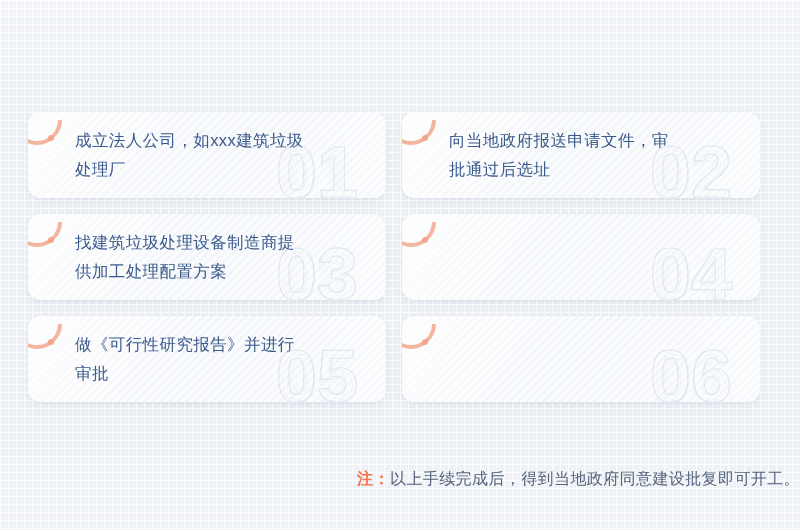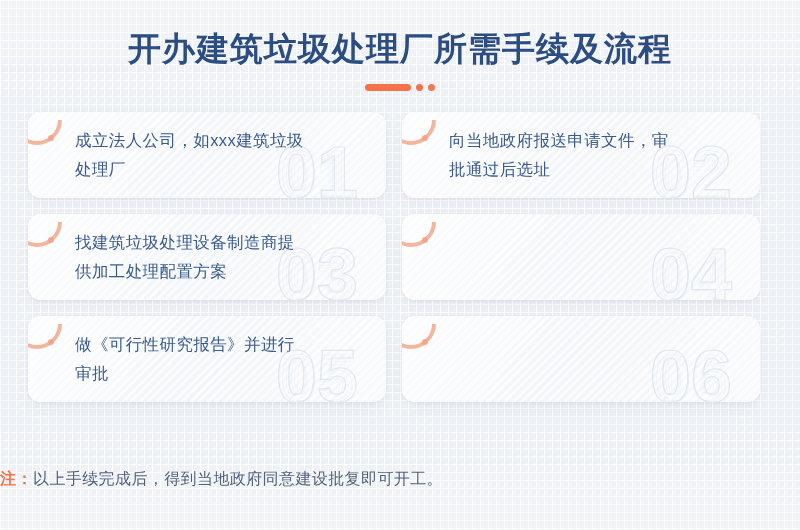--- a/index.html
+++ b/index.html
@@ -77,42 +77,34 @@
   }
   
   .card-num{
     position:absolute;right:6px;bottom:-14px;
     height:78px;width:126px;pointer-events:none;opacity:.55;
   }
   .card-num svg{display:block;width:126px;height:78px;}
 
   
   #footer{
-    position:absolute;left:0;top:466px;width:800px;text-align:left;
+    position:absolute;left:0;top:466px;width:800px;text-align:right;
     font-size:16px;line-height:26px;white-space:nowrap;
   }
   #footer .note-label{color:#f4714a;font-weight:bold;letter-spacing:.5px;}
   #footer .note-text{color:#53627a;letter-spacing:.4px;}
 </style>
 </head>
 <body>
 
 <div id="bg-grid"></div>
 <div id="bg-vign"></div>
 
 <div id="page">
 
-  <div id="header">
-    <div id="page-title">开办建筑垃圾处理厂所需手续及流程</div>
-    <div id="title-deco">
-      <span class="bar"></span>
-      <span class="dot d1"></span>
-      <span class="dot d2"></span>
-    </div>
-  </div>
 
   <div id="cards">
 
     <div class="card">
       <div class="card-sheen"></div>
       <span class="arc"></span>
       <span class="arc-dot"></span>
       <div class="card-text">成立法人公司，如xxx建筑垃圾处理厂</div>
       <div class="card-num">
         <svg viewBox="0 0 126 78" aria-hidden="true">

